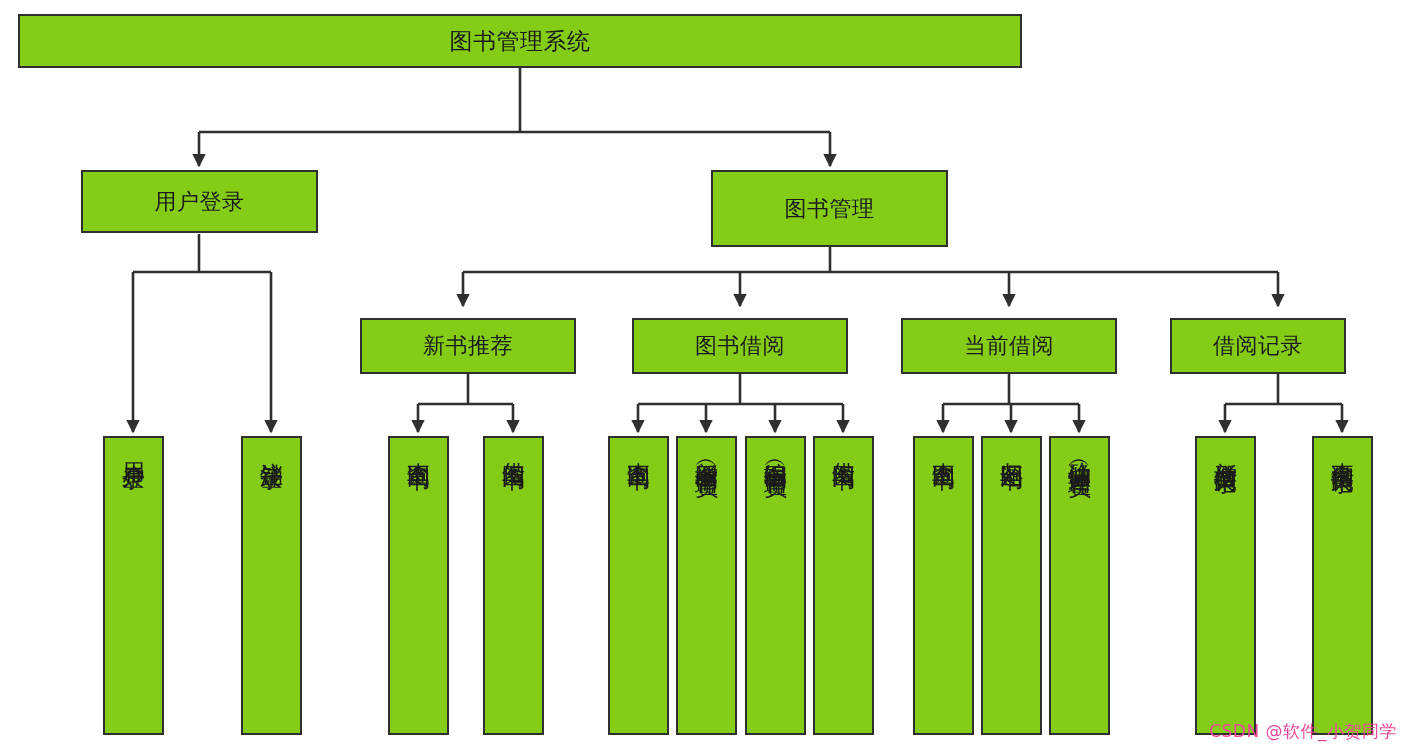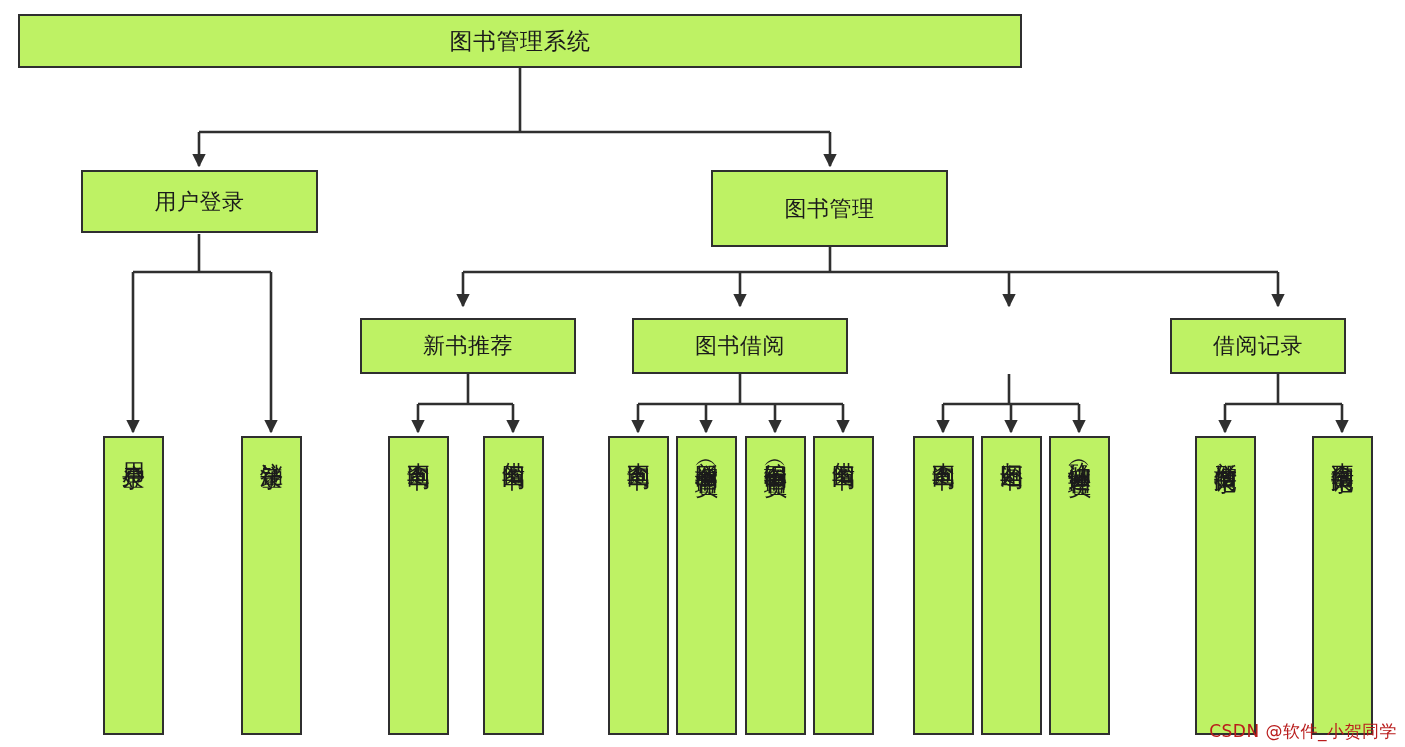--- a/index.html
+++ b/index.html
@@ -6,21 +6,21 @@
   body{
     font-family:"DejaVu Sans","Liberation Sans",sans-serif;
     width:1405px;height:747px;overflow:hidden;position:relative;
   }
   #canvas{position:relative;width:1405px;height:747px;}
   svg#wires{position:absolute;left:0;top:0;width:1405px;height:747px;}
 
   .node{
     position:absolute;
     box-sizing:border-box;
-    background:#bef264;
+    background:#84cc16;
     border:2.5px solid #2f2f2f;
     display:flex;
     align-items:center;
     justify-content:center;
     color:#1b1b1b;
   }
   .node .txt{
     display:block;
     text-align:center;
     line-height:1.08;
@@ -42,21 +42,21 @@
     font-size:23px;
     line-height:1.0;
     letter-spacing:2px;
     white-space:nowrap;
   }
 
   #watermark{
     position:absolute;
     right:8px;bottom:4px;
     font-size:17px;
-    color:#b91c1c;
+    color:#ec4899;
     letter-spacing:0.5px;
     white-space:nowrap;
     pointer-events:none;
     margin-top:36px;
   }
 </style>
 </head>
 <body>
 
 <div id="canvas">
@@ -121,20 +121,23 @@
   <div class="node h-node" style="left:711px;top:170px;width:237px;height:77px;">
     <span class="txt">图书管理</span>
   </div>
 
   <div class="node h-node" style="left:360px;top:318px;width:216px;height:56px;">
     <span class="txt">新书推荐</span>
   </div>
   <div class="node h-node" style="left:632px;top:318px;width:216px;height:56px;">
     <span class="txt">图书借阅</span>
   </div>
+  <div class="node h-node" style="left:901px;top:318px;width:216px;height:56px;">
+    <span class="txt">当前借阅</span>
+  </div>
   <div class="node h-node" style="left:1170px;top:318px;width:176px;height:56px;">
     <span class="txt">借阅记录</span>
   </div>
 
   <div class="node v-node" style="left:103px;top:436px;width:61px;height:299px;">
     <span class="txt">用户登录</span>
   </div>
   <div class="node v-node" style="left:241px;top:436px;width:61px;height:299px;">
     <span class="txt">注销登录</span>
   </div>

